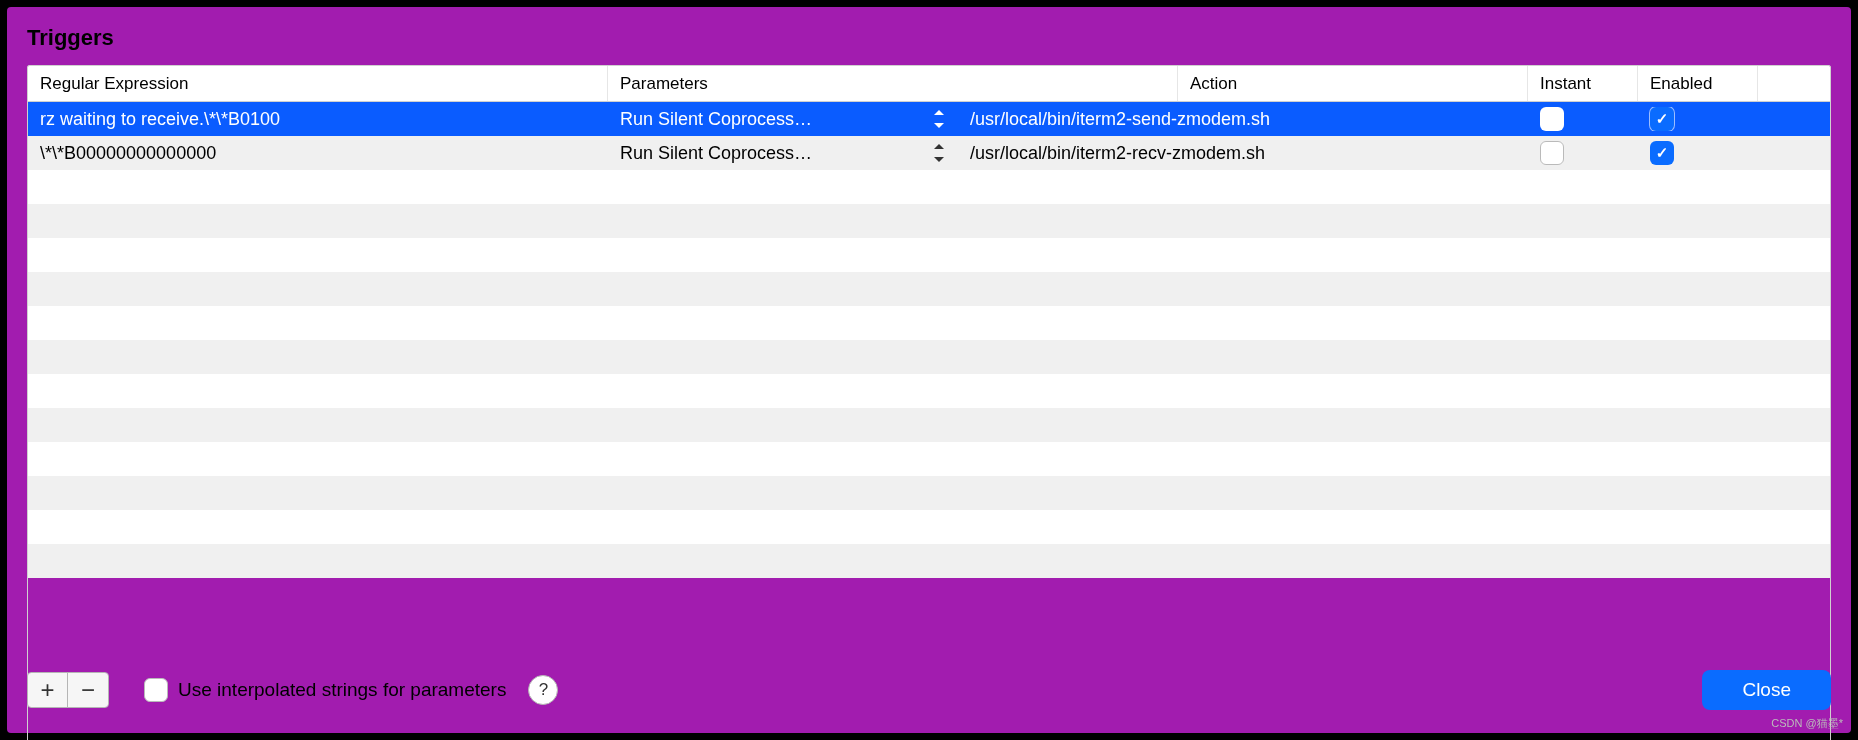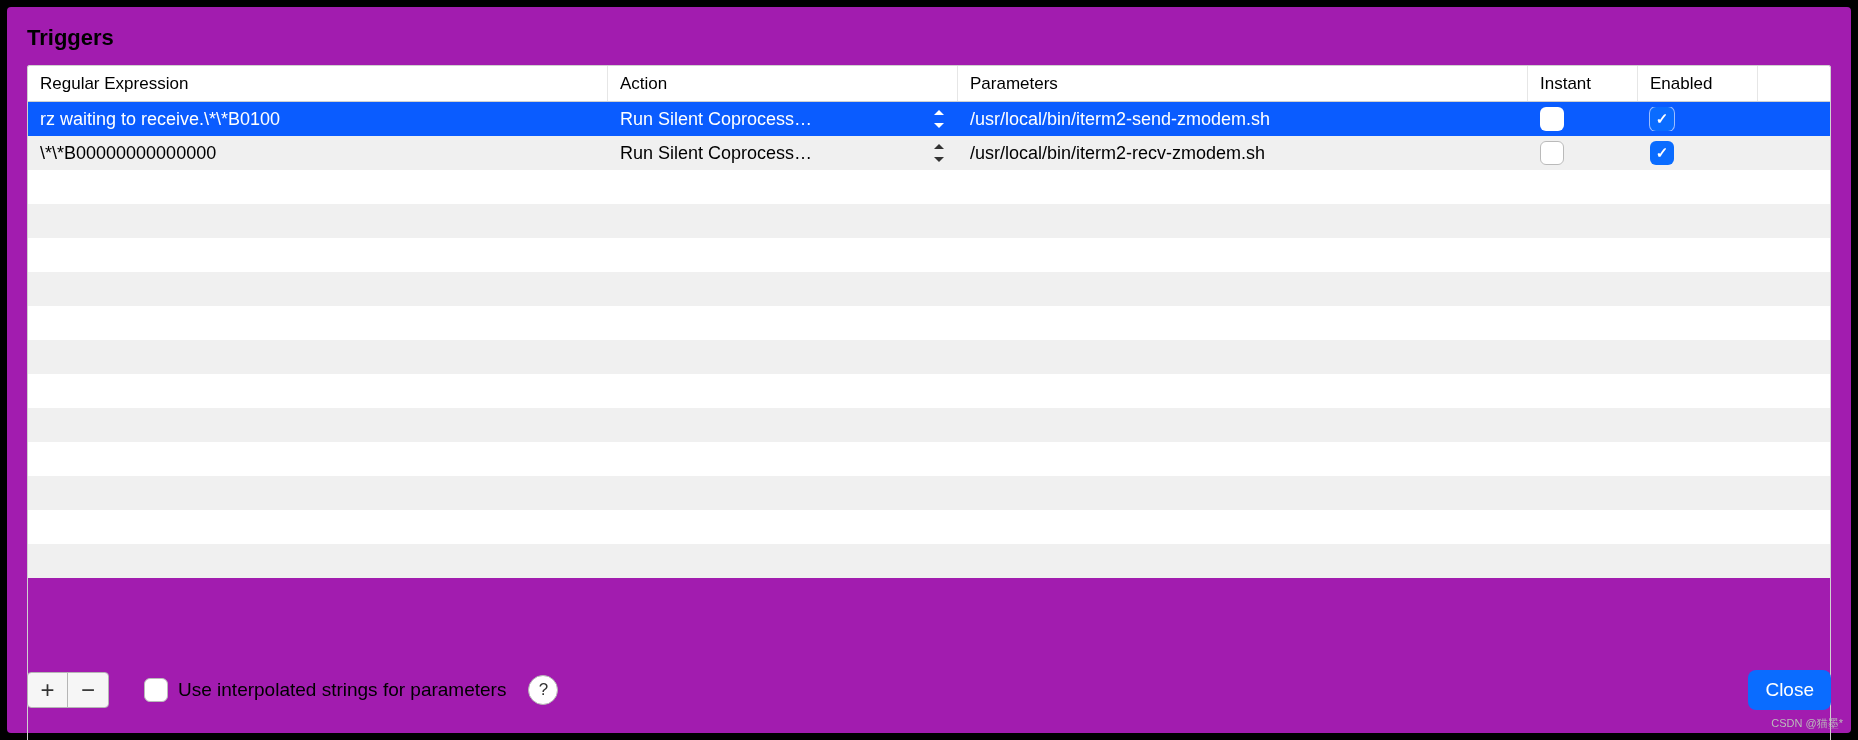--- a/index.html
+++ b/index.html
@@ -37,35 +37,35 @@
   .cb-checked { background:#0a6cff; color:#fff; font-weight:700; font-size:15px; }
   .cb-checked::after { content:"✓"; }
   .tr.selected .cb-checked { background:#0a6cff; box-shadow:0 0 0 1px rgba(255,255,255,0.6); }
   .footer { position:absolute; left:20px; right:20px; bottom:20px; height:46px; display:flex; align-items:center; }
   .segbtns { display:flex; border:1px solid #b5b5b5; border-radius:4px; overflow:hidden; height:36px; }
   .segbtn { width:40px; display:flex; align-items:center; justify-content:center; font-size:24px; background:#f6f6f6; cursor:pointer; color:#333; }
   .segbtn:first-child { border-right:1px solid #b5b5b5; }
   .optcheck { margin-left:22px; display:flex; align-items:center; gap:10px; font-size:19px;padding-left:13px; }
   .helpbtn { margin-left:22px; width:30px; height:30px; border:1px solid #b5b5b5; border-radius:50%; display:flex; align-items:center; justify-content:center; font-size:17px; color:#333; cursor:pointer; background:#fff; }
   .spacer { flex:1 1 auto; }
-  .closebtn { height:40px; padding:0 17px; background:#0a6cff; color:#fff; border:none; border-radius:8px; font-size:19px; cursor:pointer; }
+  .closebtn { height:40px; padding:0 40px; background:#0a6cff; color:#fff; border:none; border-radius:8px; font-size:19px; cursor:pointer; }
   .watermark { position:absolute; right:8px; bottom:2px; font-size:11px; color:#bbb; }
 </style>
 </head>
 <body>
 
 <div class="outer">
   <div class="panel">
     <div class="title">Triggers</div>
 
     <div class="tablewrap">
       <div class="thead">
         <div class="th col-regex">Regular Expression</div>
+        <div class="th col-params">Parameters</div>
         <div class="th col-action">Action</div>
-        <div class="th col-params">Parameters</div>
         <div class="th col-instant">Instant</div>
         <div class="th col-enabled">Enabled</div>
         <div class="th col-spacer"></div>
       </div>
       <div class="tbody" id="tbody">
           <div class="tr selected">
             <div class="td col-regex">rz waiting to receive.\*\*B0100</div>
             <div class="td col-action">
               <div class="action-cell">
                 <span class="action-label">Run Silent Coprocess…</span>

